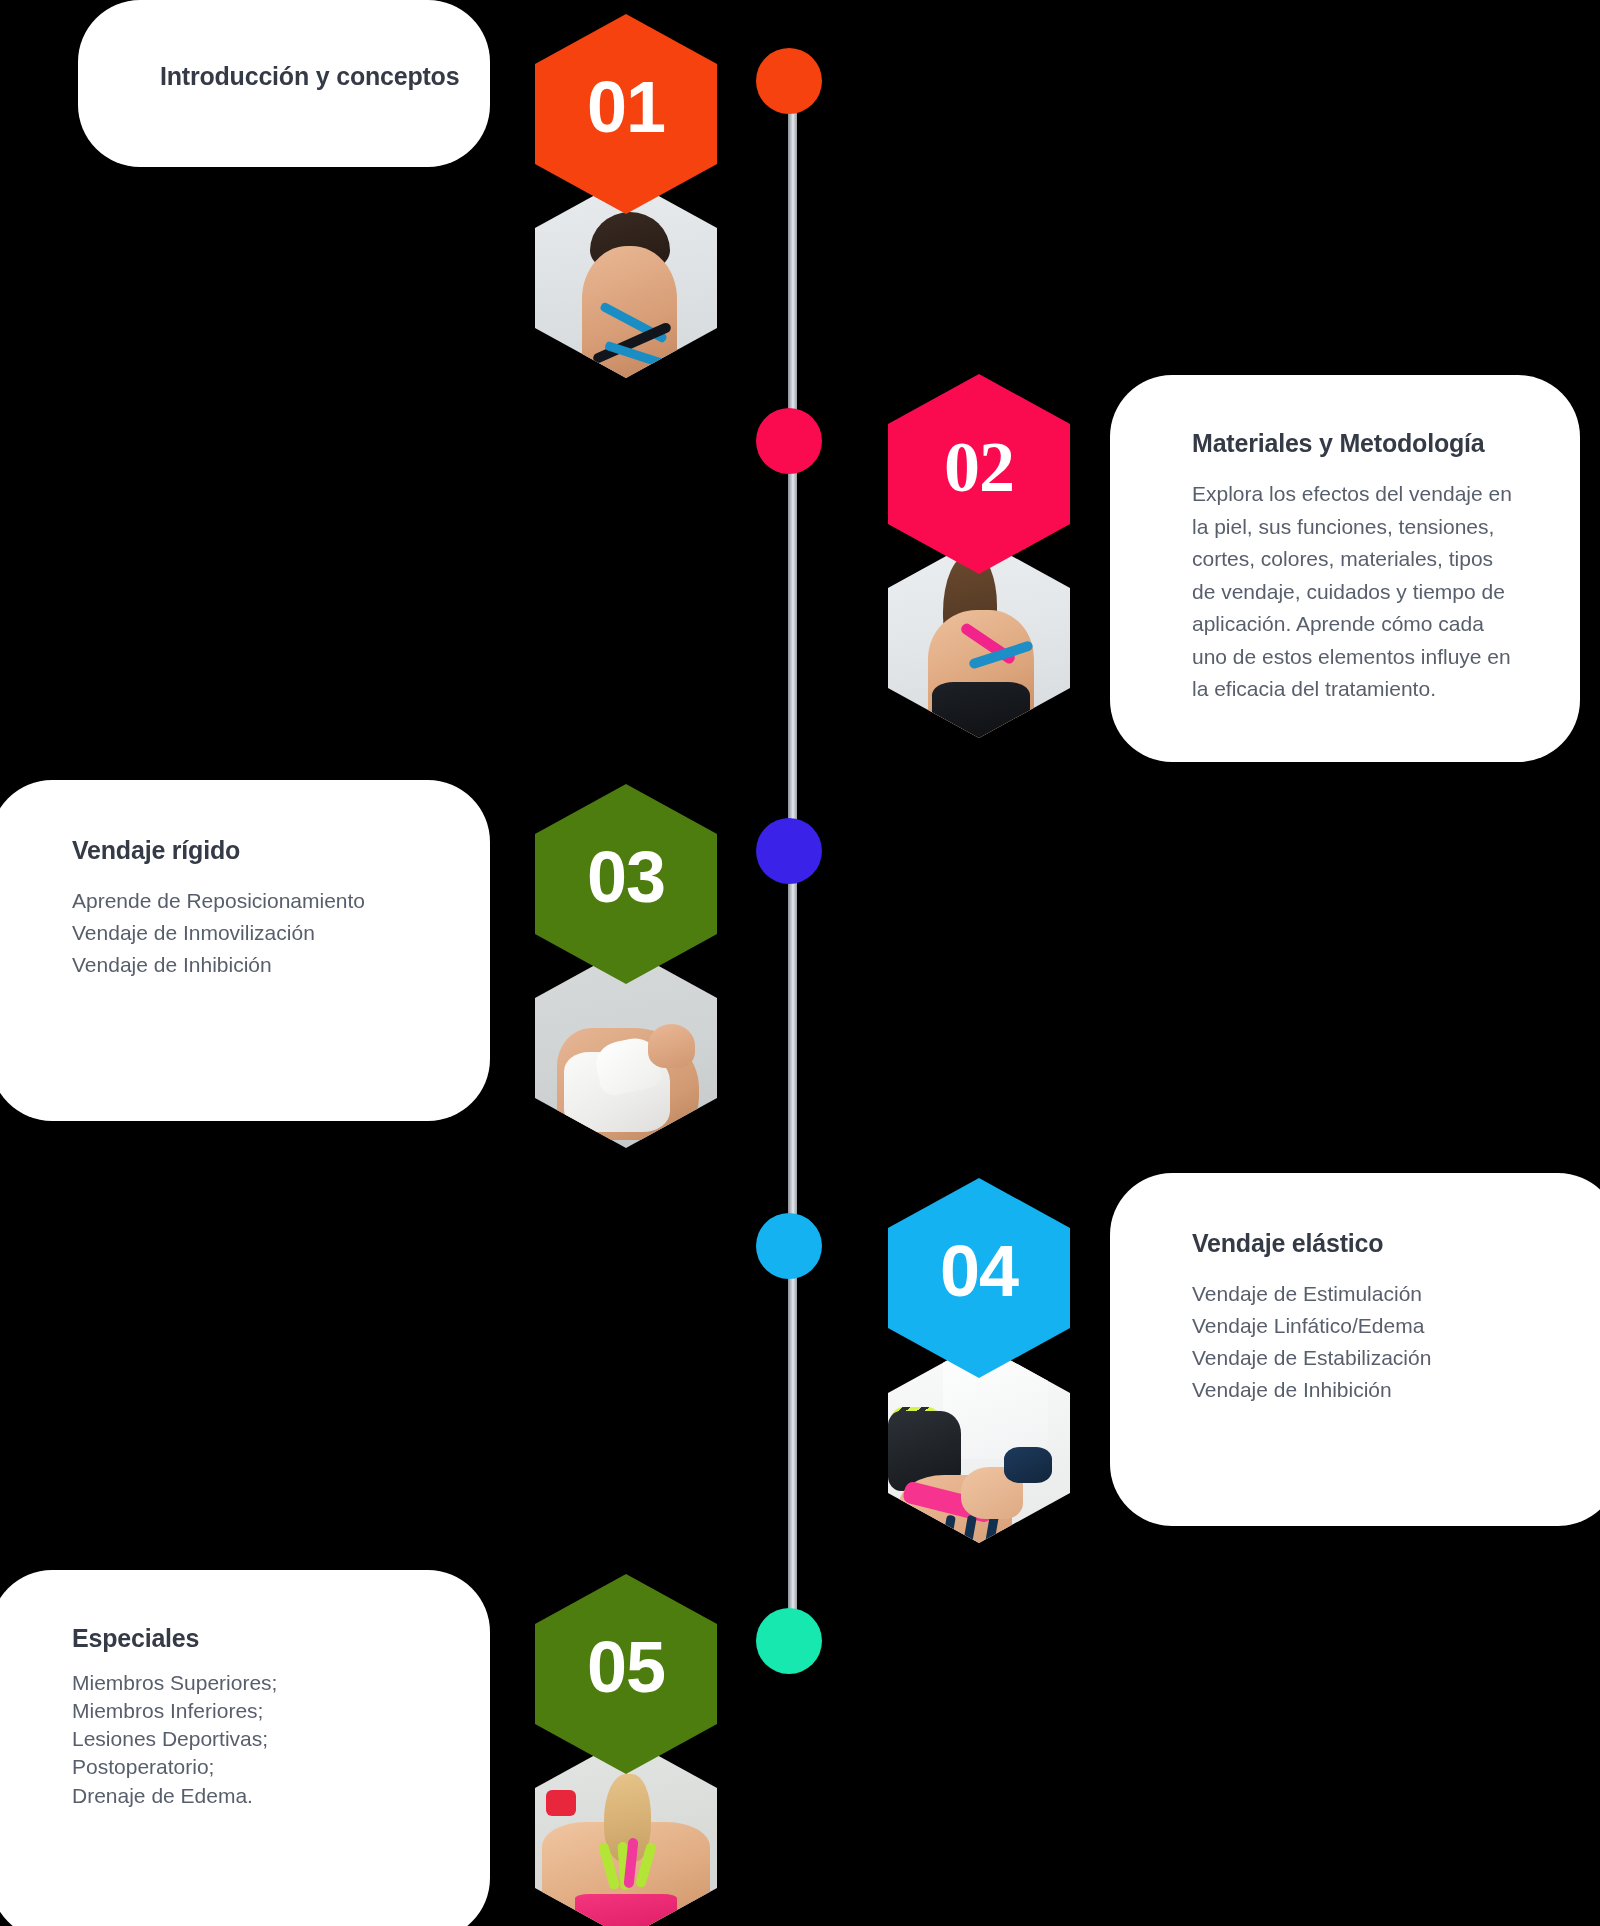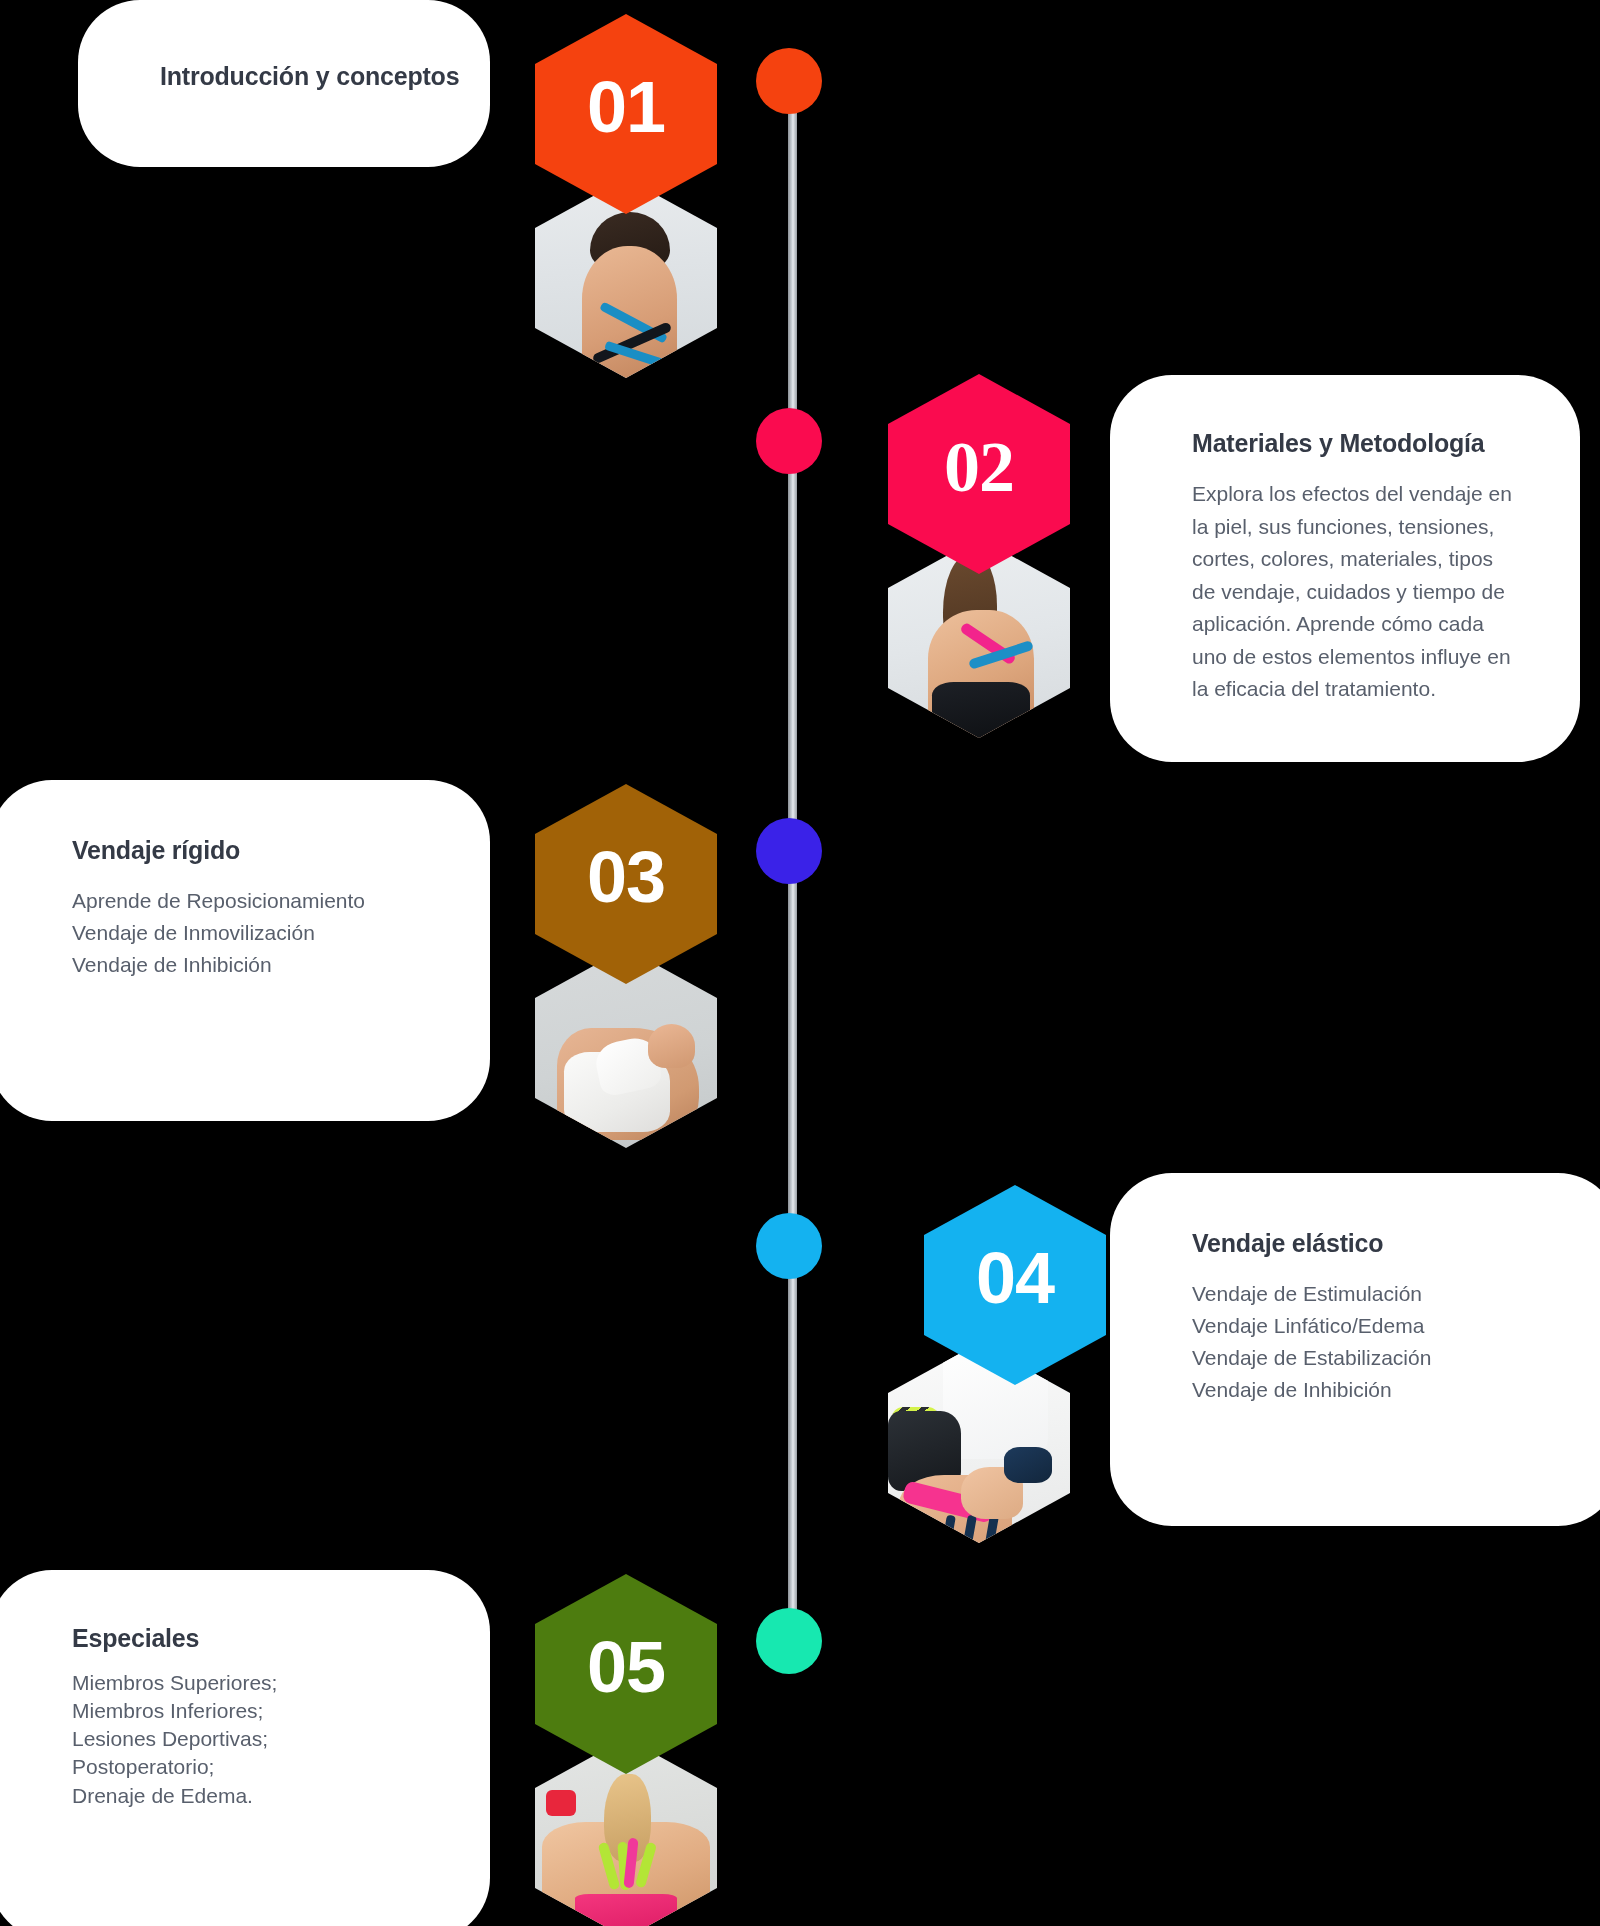--- a/index.html
+++ b/index.html
@@ -284,21 +284,21 @@
     <div class="photo p3" style="left:535px;top:178px;">
       <div class="pg">
         <div class="foot"></div>
         <div class="wrap1"></div>
         <div class="wrap2"></div>
         <div class="toe"></div>
       </div>
     </div>
 
     <div class="hexwrap" style="left:535px;top:14px;">
-      <div class="hex" style="background:#a16207;">
+      <div class="hex" style="background:#4d7c0f;">
         <span class="hex-num">03</span>
       </div>
     </div>
 
     <div class="dot" style="left:756px;top:48px;background:#3A22E8;"></div>
   </div>
 
   <div class="row" style="top:1165px;height:380px;">
 
     <div class="card right" style="top:8px;width:510px;padding-top:56px;padding-bottom:120px;">
@@ -319,21 +319,21 @@
         <div class="leg"></div>
         <div class="tpink"></div>
         <div class="tnavy1"></div>
         <div class="tnavy2"></div>
         <div class="tnavy3"></div>
         <div class="hand"></div>
         <div class="cuff"></div>
       </div>
     </div>
 
-    <div class="hexwrap" style="left:888px;top:20px;margin-left:36px;">
+    <div class="hexwrap" style="left:888px;top:13px;">
       <div class="hex" style="background:#14B2F0;">
         <span class="hex-num">04</span>
       </div>
     </div>
 
     <div class="dot" style="left:756px;top:48px;background:#14B2F0;"></div>
   </div>
 
   <div class="row" style="top:1560px;height:366px;">
 

